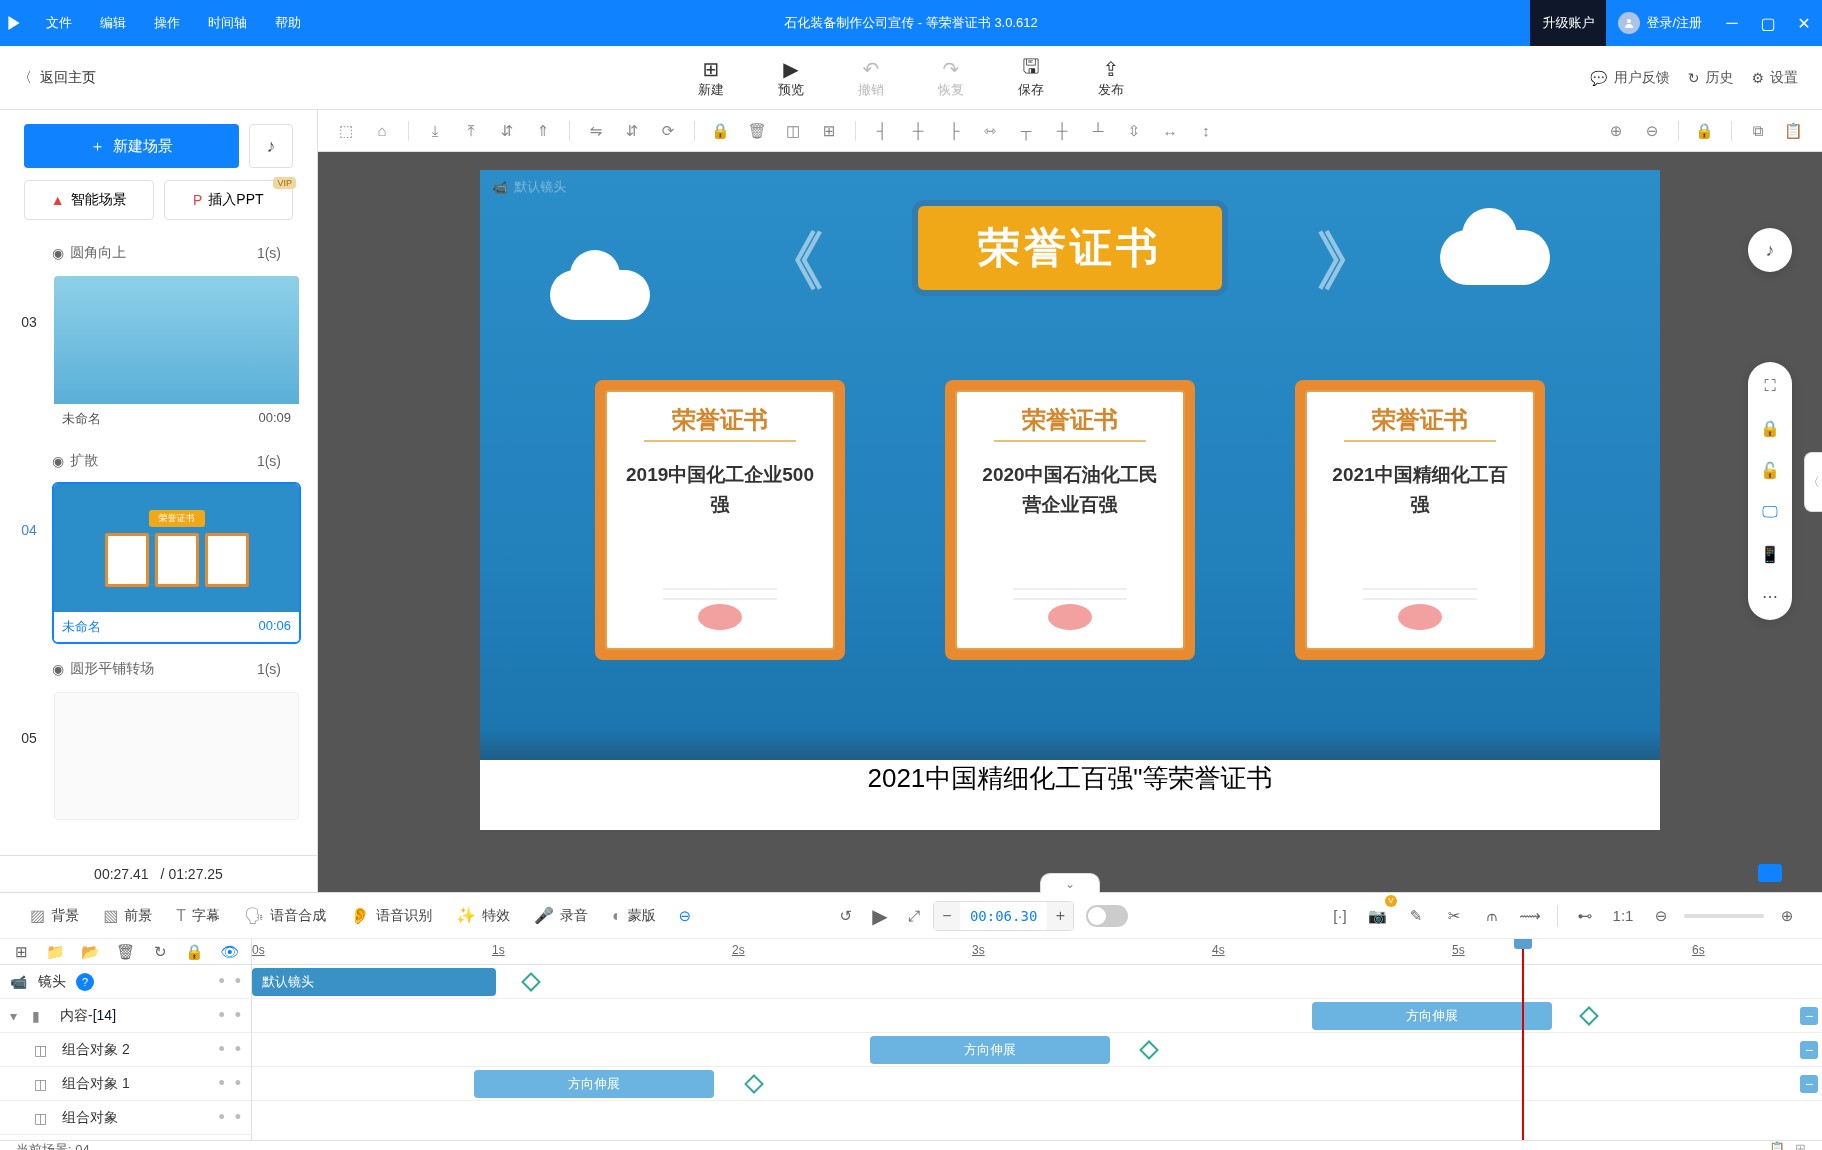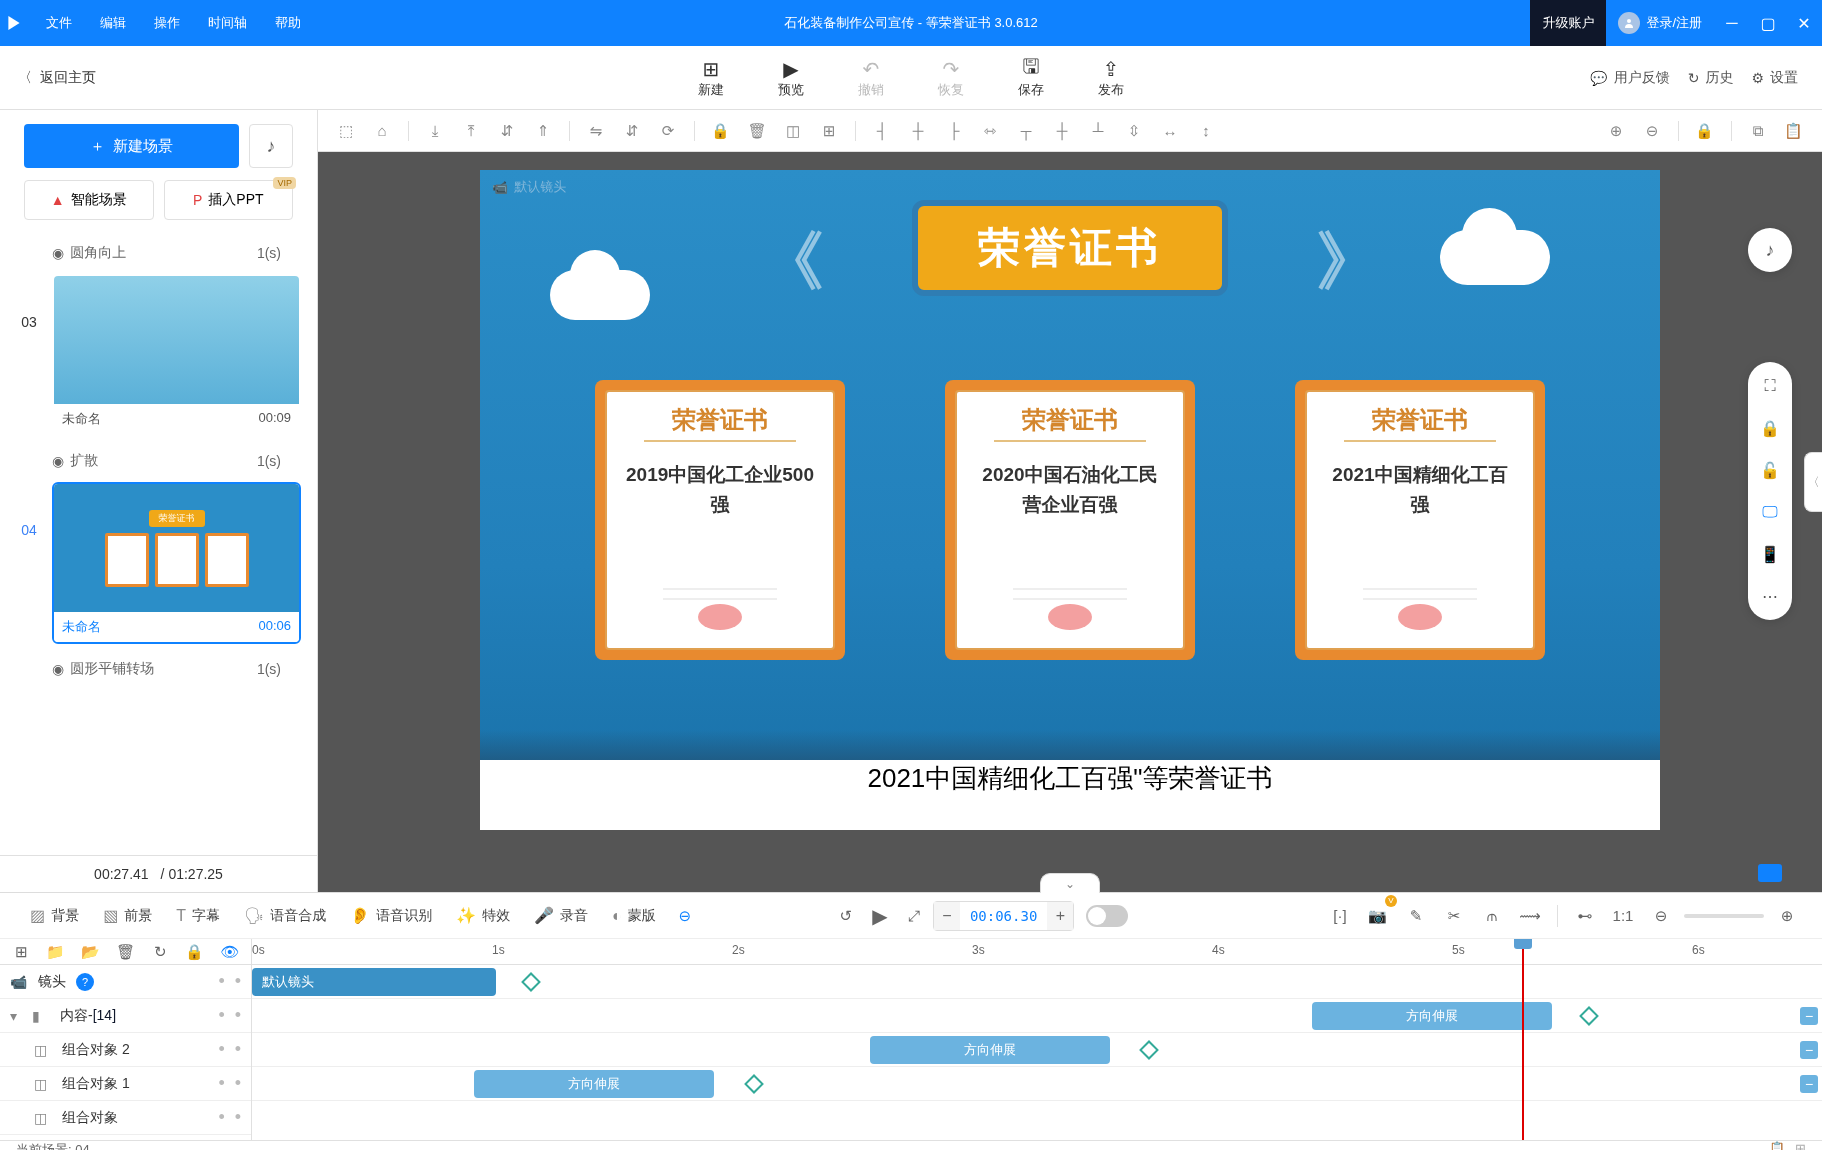--- a/index.html
+++ b/index.html
@@ -125,21 +125,21 @@
 .tl-header-left { height: 26px; border-bottom: 1px solid #e0e0e0; display: flex; align-items: center; padding: 0 10px; gap: 12px; color: #888; font-size: 14px; }
 .tl-row-header { height: 34px; border-bottom: 1px solid #eee; display: flex; align-items: center; padding: 0 10px; gap: 10px; font-size: 14px; color: #333; }
 .tl-row-header .caret { color: #888; width: 12px; }
 .tl-row-header .ico { color: #888; width: 18px; }
 .tl-row-header .help { width: 18px; height: 18px; background: #0f82ff; color: #fff; border-radius: 50%; display: flex; align-items: center; justify-content: center; font-size: 11px; }
 .tl-row-header .dots { margin-left: auto; display: flex; gap: 10px; color: #bbb; font-size: 18px; }
 .count-badge { color: #0f172a; }
 
 .tl-right-col { flex: 1; position: relative; overflow: hidden; }
 .tl-ruler { height: 26px; border-bottom: 1px solid #e0e0e0; display: flex; align-items: center; font-size: 12px; color: #666; position: relative; font-family: monospace; }
-.tl-tick { position: absolute; top: 4px; height: 18px; display: flex; flex-direction: column; align-items: flex-start; }
+.tl-tick { position: absolute; top: 4px; height: 18px; display: flex; flex-direction: column; align-items: flex-start; text-decoration: underline; }
 .tl-track { height: 34px; border-bottom: 1px solid #eee; position: relative; }
 .tl-block { position: absolute; top: 3px; height: 28px; background: #6bb3e0; border-radius: 4px; color: #fff; font-size: 13px; display: flex; align-items: center; padding: 0 10px; }
 .tl-block.dark { background: #3a91c6; }
 .diamond { position: absolute; top: 10px; width: 14px; height: 14px; transform: rotate(45deg); border: 2px solid #3a9; background: #fff; }
 .minus-btn { position: absolute; right: 4px; top: 8px; width: 18px; height: 18px; background: #6bb3e0; color: #fff; display: flex; align-items: center; justify-content: center; border-radius: 3px; font-size: 14px; }
 .playhead { position: absolute; top: 0; bottom: 0; width: 2px; background: #d00; z-index: 10; }
 .playhead::before { content: ''; position: absolute; top: -4px; left: -8px; width: 18px; height: 14px; background: #5a9fd4; border-radius: 3px; }
 
 .status-bar { height: 24px; border-top: 1px solid #e0e0e0; display: flex; padding: 0 16px; font-size: 13px; color: #666; gap: 20px; }
 .status-bar .sb-right { margin-left: auto; display: flex; gap: 10px; color: #aaa; }
@@ -302,20 +302,26 @@
       </div>
 
       <div class="trans-row">
         <span class="tleft">
             <span>◉</span>
             <span>圆形平铺转场</span>
           </span>
         <span>1(s)</span>
       </div>
 
+      <div class="scene-item">
+        <div class="scene-num">05</div>
+        <div class="scene-card blank">
+          <div class="scene-thumb"></div>
+        </div>
+      </div>
     </div>
 
     <div class="lp-footer">
       <span>00:27.41</span>
       <span>/ 01:27.25</span>
     </div>
   </div>
 
   <div class="canvas-area">
     <div class="canvas-toolbar">

